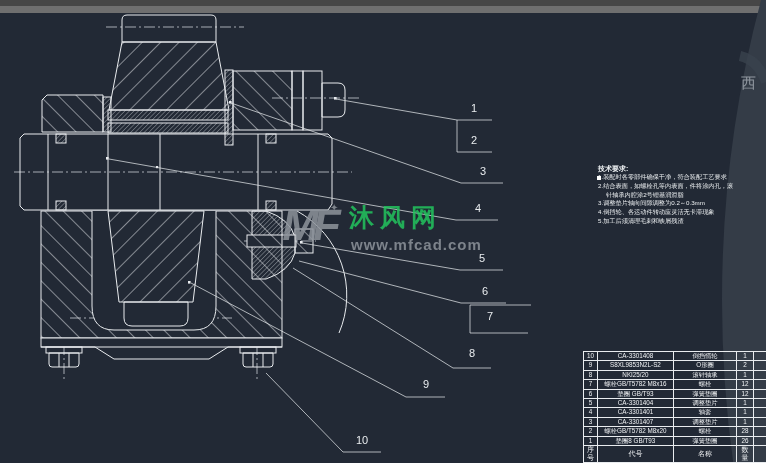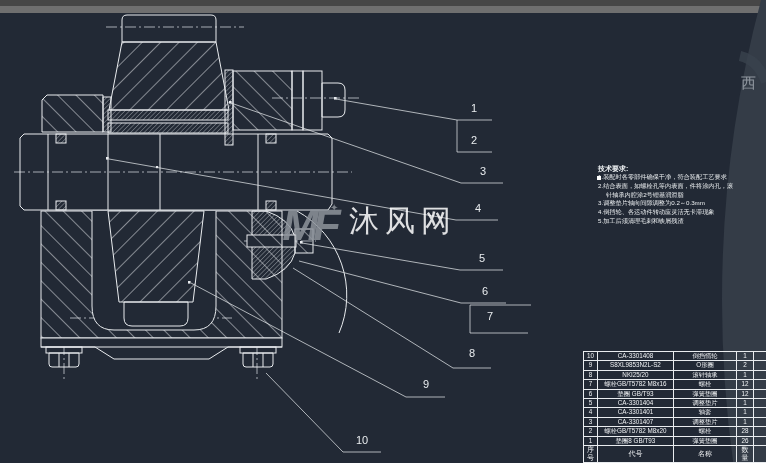--- a/index.html
+++ b/index.html
@@ -13,22 +13,22 @@
   
   .callout{position:absolute;color:#e9ecef;font-size:11px;line-height:11px;transform:translateX(-50%);}
   .c1{left:474px;top:103px}.c2{left:474px;top:135px}.c3{left:483px;top:166px}
   .c4{left:478px;top:203px}.c5{left:482px;top:253px}.c6{left:485px;top:286px}
   .c7{left:490px;top:311px}.c8{left:472px;top:348px}.c9{left:426px;top:379px}
   .c10{left:362px;top:435px}
   
   .wm-logo{position:absolute;left:283px;top:200px;font-size:44px;font-weight:bold;
            color:#8d939b;opacity:.85;transform:skewX(-10deg);letter-spacing:-6px;}
   .wm-spark{position:absolute;left:330px;top:202px;font-size:10px;color:#8d939b;opacity:.85;}
-  .wm-brand{position:absolute;left:349px;top:201px;font-size:30px;font-weight:normal;
-            color:#ffffff;opacity:.85;letter-spacing:6px;}
+  .wm-brand{position:absolute;left:349px;top:201px;font-size:25px;font-weight:bold;
+            color:#22c55e;opacity:.85;letter-spacing:6px;}
   .wm-site{position:absolute;left:351px;top:236px;font-size:15px;font-weight:bold;
            color:#8d939b;opacity:.85;letter-spacing:1px;}
   .wm-side{position:absolute;left:741px;top:74px;font-size:15px;color:#99a0a8;opacity:.9;}
   
   .notes{position:absolute;left:598px;top:164px;width:152px;color:#eef1f3;}
   .notes-title{font-size:7px;font-weight:bold;line-height:9px;display:block;}
   .note-line{display:block;font-size:6.2px;line-height:8.8px;white-space:nowrap;}
   .note-line.indent{padding-left:8px;}
   .grip{position:absolute;left:597px;top:176px;width:4px;height:4px;background:#fff;}
   
@@ -156,20 +156,21 @@
   <span class="callout c5">5</span>
   <span class="callout c6">6</span>
   <span class="callout c7">7</span>
   <span class="callout c8">8</span>
   <span class="callout c9">9</span>
   <span class="callout c10">10</span>
 
   <span class="wm-logo">MF</span>
   <span class="wm-spark">✦</span>
   <span class="wm-brand">沐风网</span>
+  <span class="wm-site">www.mfcad.com</span>
   <span class="wm-side">西</span>
 
   <div class="notes">
     <span class="notes-title">技术要求:</span>
     <span class="note-line">1.装配时各零部件确保干净，符合装配工艺要求</span>
     <span class="note-line">2.结合表面，如螺栓孔等内表面，件将涂内孔，滚</span>
     <span class="note-line indent">针轴承内腔涂2号锂基润滑脂</span>
     <span class="note-line">3.调整垫片轴向间隙调整为0.2～0.3mm</span>
     <span class="note-line">4.倒挡轮、各运动件转动应灵活无卡滞现象</span>
     <span class="note-line">5.加工后须清理毛刺和铁屑残渣</span>

